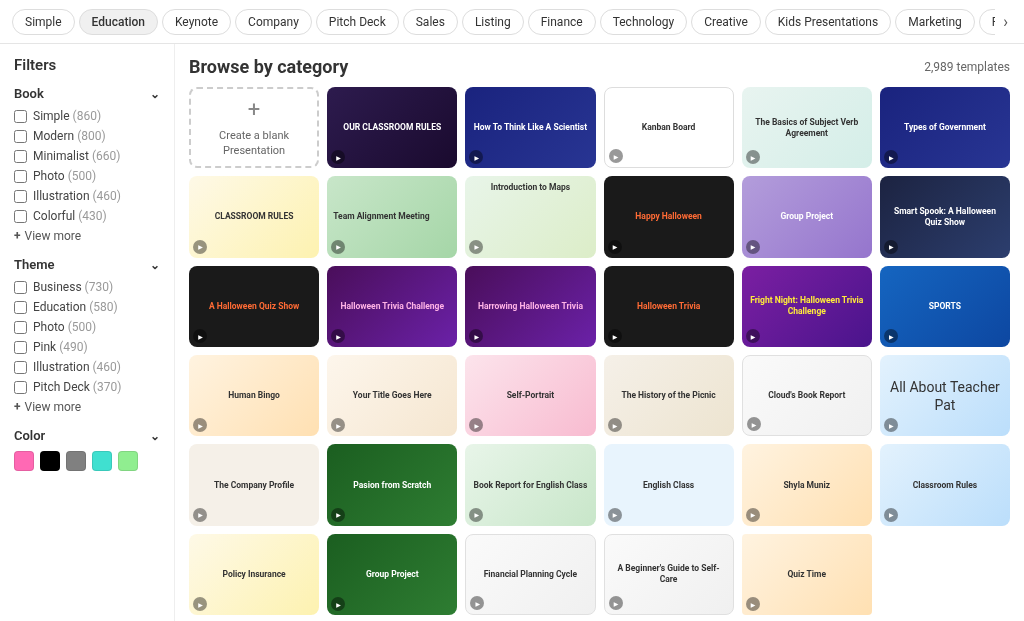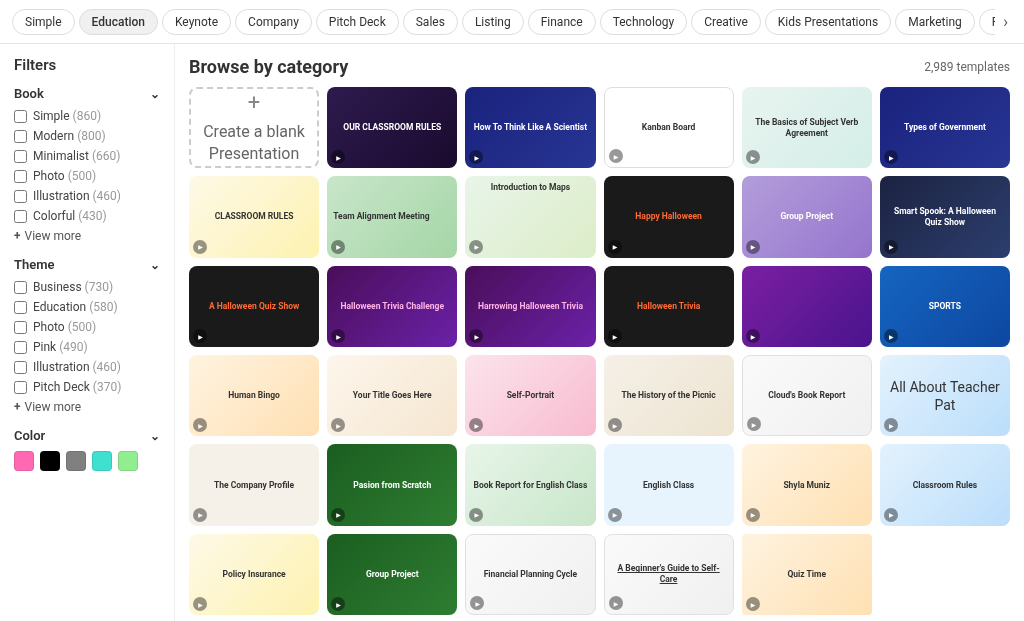--- a/index.html
+++ b/index.html
@@ -37,21 +37,21 @@
     .grid-header { display: flex; justify-content: space-between; align-items: center; margin-bottom: 10px; }
     .page-title { font-size: 18px; font-weight: 700; }
     .template-count { font-size: 12px; color: #666; }
     
     .templates-grid { display: grid; grid-template-columns: repeat(6, 1fr); gap: 8px; }
     
     .template-card { border-radius: 8px; overflow: hidden; cursor: pointer; position: relative; background: #f5f5f5; aspect-ratio: 16/10; }
     
     .blank-card { border: 2px dashed #ccc; background: #fff; display: flex; flex-direction: column; align-items: center; justify-content: center; gap: 6px; cursor: pointer; border-radius: 8px; aspect-ratio: 16/10; }
     .blank-card-plus { font-size: 22px; color: #888; }
-    .blank-card-text { font-size: 16px; color: #666; text-align: center; line-height: 1.4; }
+    .blank-card-text { font-size: 11px; color: #666; text-align: center; line-height: 1.4; }
   </style>
 </head>
 <body>
 
 <div class="app-container">
 
   <div class="category-tabs">
     <div id="tabs-container" style="display:flex;gap:4px;flex-wrap:nowrap;overflow:hidden;align-items:center;">
         <div class="category-tab">Simple</div>
         <div class="category-tab active">Education</div>
@@ -271,20 +271,23 @@
       <span style="color:white;font-size:6px;margin-left:1px;">▶</span>
     </div>
   </div><div class="template-card" style="background: rgb(26, 26, 26); position: relative; border-radius: 8px; overflow: hidden; aspect-ratio: 16 / 10; cursor: pointer; display: flex; align-items: center; justify-content: center; padding: 6px;">
     <div style="text-align:center;color:#ff6b35">
       <div style="font-weight:700;font-size:8.5px;line-height:1.3;text-transform:none">Halloween Trivia</div>
     </div>
     <div style="position:absolute;bottom:4px;left:4px;width:14px;height:14px;background:rgba(0,0,0,0.4);border-radius:50%;display:flex;align-items:center;justify-content:center;">
       <span style="color:white;font-size:6px;margin-left:1px;">▶</span>
     </div>
   </div><div class="template-card" style="background: linear-gradient(135deg, rgb(123, 31, 162), rgb(74, 20, 140)); position: relative; border-radius: 8px; overflow: hidden; aspect-ratio: 16 / 10; cursor: pointer; display: flex; align-items: center; justify-content: center; padding: 6px;">
+    <div style="text-align:center;color:#ffeb3b">
+      <div style="font-weight:700;font-size:8.5px;line-height:1.3;text-transform:none">Fright Night: Halloween Trivia Challenge</div>
+    </div>
     <div style="position:absolute;bottom:4px;left:4px;width:14px;height:14px;background:rgba(0,0,0,0.4);border-radius:50%;display:flex;align-items:center;justify-content:center;">
       <span style="color:white;font-size:6px;margin-left:1px;">▶</span>
     </div>
   </div><div class="template-card" style="background: linear-gradient(135deg, rgb(21, 101, 192), rgb(13, 71, 161)); position: relative; border-radius: 8px; overflow: hidden; aspect-ratio: 16 / 10; cursor: pointer; display: flex; align-items: center; justify-content: center; padding: 6px;">
     <div style="text-align:center;color:#fff">
       <div style="font-weight:700;font-size:8.5px;line-height:1.3;text-transform:none">SPORTS</div>
     </div>
     <div style="position:absolute;bottom:4px;left:4px;width:14px;height:14px;background:rgba(0,0,0,0.4);border-radius:50%;display:flex;align-items:center;justify-content:center;">
       <span style="color:white;font-size:6px;margin-left:1px;">▶</span>
     </div>
@@ -386,21 +389,21 @@
     <div style="position:absolute;bottom:4px;left:4px;width:14px;height:14px;background:rgba(0,0,0,0.4);border-radius:50%;display:flex;align-items:center;justify-content:center;">
       <span style="color:white;font-size:6px;margin-left:1px;">▶</span>
     </div>
   </div><div class="template-card" style="background: linear-gradient(135deg, rgb(250, 250, 250), rgb(240, 240, 240)); border: 1px solid rgb(224, 224, 224); position: relative; border-radius: 8px; overflow: hidden; aspect-ratio: 16 / 10; cursor: pointer; display: flex; align-items: center; justify-content: center; padding: 6px;">
     <div style="text-align:center;color:#333">
       <div style="font-weight:700;font-size:8.5px;line-height:1.3;text-transform:none">Financial Planning Cycle</div>
     </div>
     <div style="position:absolute;bottom:4px;left:4px;width:14px;height:14px;background:rgba(0,0,0,0.4);border-radius:50%;display:flex;align-items:center;justify-content:center;">
       <span style="color:white;font-size:6px;margin-left:1px;">▶</span>
     </div>
-  </div><div class="template-card" style="background: linear-gradient(135deg, rgb(250, 250, 250), rgb(240, 240, 240)); border: 1px solid rgb(224, 224, 224); position: relative; border-radius: 8px; overflow: hidden; aspect-ratio: 16 / 10; cursor: pointer; display: flex; align-items: center; justify-content: center; padding: 6px; text-decoration: underline;">
+  </div><div class="template-card" style="background: linear-gradient(135deg, rgb(250, 250, 250), rgb(240, 240, 240)); border: 1px solid rgb(224, 224, 224); position: relative; border-radius: 8px; overflow: hidden; aspect-ratio: 16 / 10; cursor: pointer; display: flex; align-items: center; justify-content: center; padding: 6px;">
     <div style="text-align:center;color:#333">
       <div style="font-weight:700;font-size:8.5px;line-height:1.3;text-transform:none">A Beginner's Guide to Self-Care</div>
     </div>
     <div style="position:absolute;bottom:4px;left:4px;width:14px;height:14px;background:rgba(0,0,0,0.4);border-radius:50%;display:flex;align-items:center;justify-content:center;">
       <span style="color:white;font-size:6px;margin-left:1px;">▶</span>
     </div>
   </div><div class="template-card" style="background: linear-gradient(135deg, rgb(255, 243, 224), rgb(255, 224, 178)); position: relative; border-radius: 4px; overflow: hidden; aspect-ratio: 16 / 10; cursor: pointer; display: flex; align-items: center; justify-content: center; padding: 6px;">
     <div style="text-align:center;color:#333">
       <div style="font-weight:700;font-size:8.5px;line-height:1.3;text-transform:none">Quiz Time</div>
     </div>

